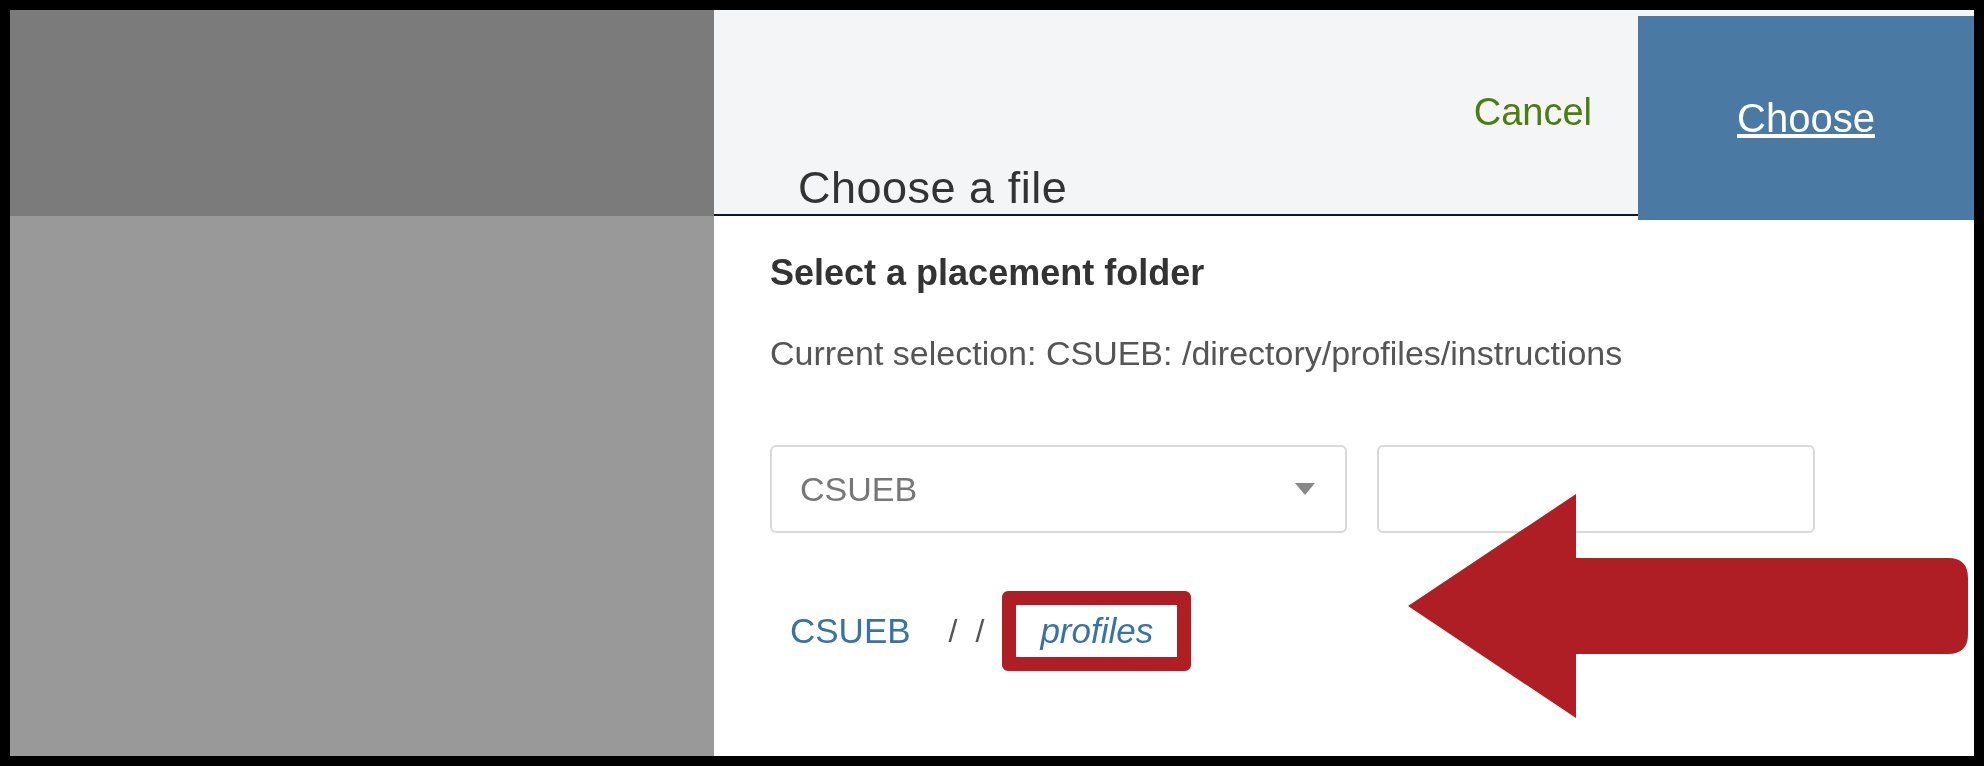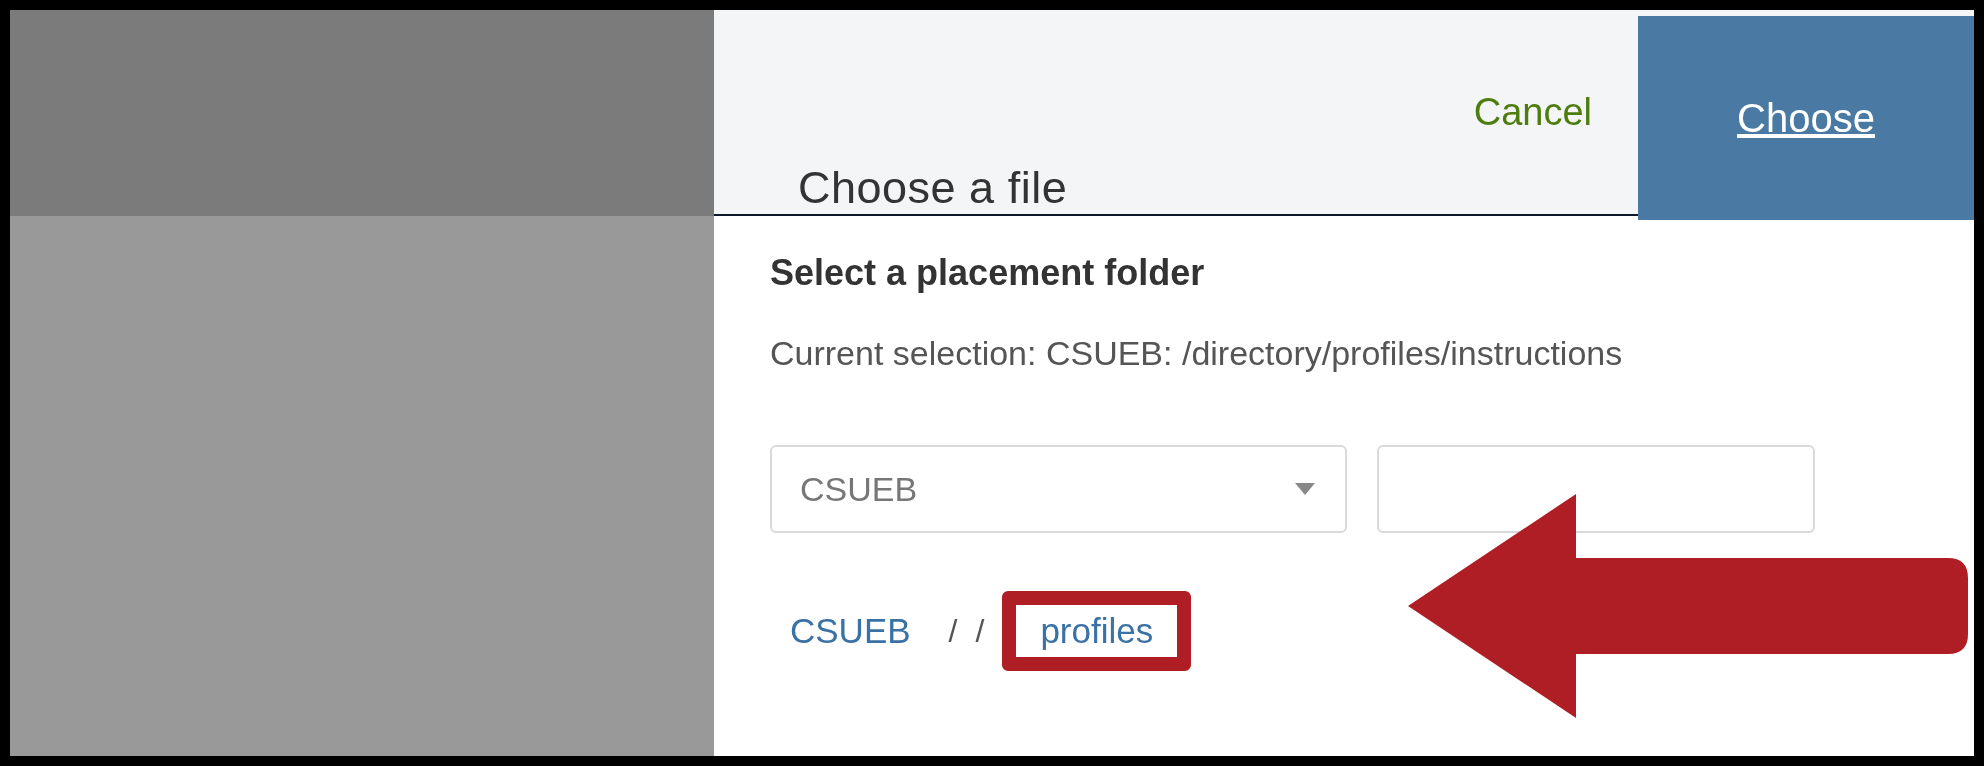--- a/index.html
+++ b/index.html
@@ -193,21 +193,21 @@
         <span class="caret"></span>
       </div>
       <input type="text" class="textbox" value="" style="">
     </div>
 
     <div class="breadcrumb">
       <span class="breadcrumb-link">CSUEB</span>
       <span class="breadcrumb-sep">/</span>
       <span class="breadcrumb-sep">/</span>
       <span class="highlight-box">
-        <span class="breadcrumb-link" style="padding:4px 8px;">profiles</span>
+        <span class="breadcrumb-link" style="padding:4px 8px;font-style:italic;">profiles</span>
       </span>
     </div>
   </div>
 </div>
 
 <svg class="arrow-annotation" viewBox="0 0 560 236">
   <path d="M 0 118 L 168 6 L 168 70 L 540 70 Q 560 70 560 90 L 560 146 Q 560 166 540 166 L 168 166 L 168 230 Z" fill="#af1e24"></path>
 </svg>
 
 </body></html>

